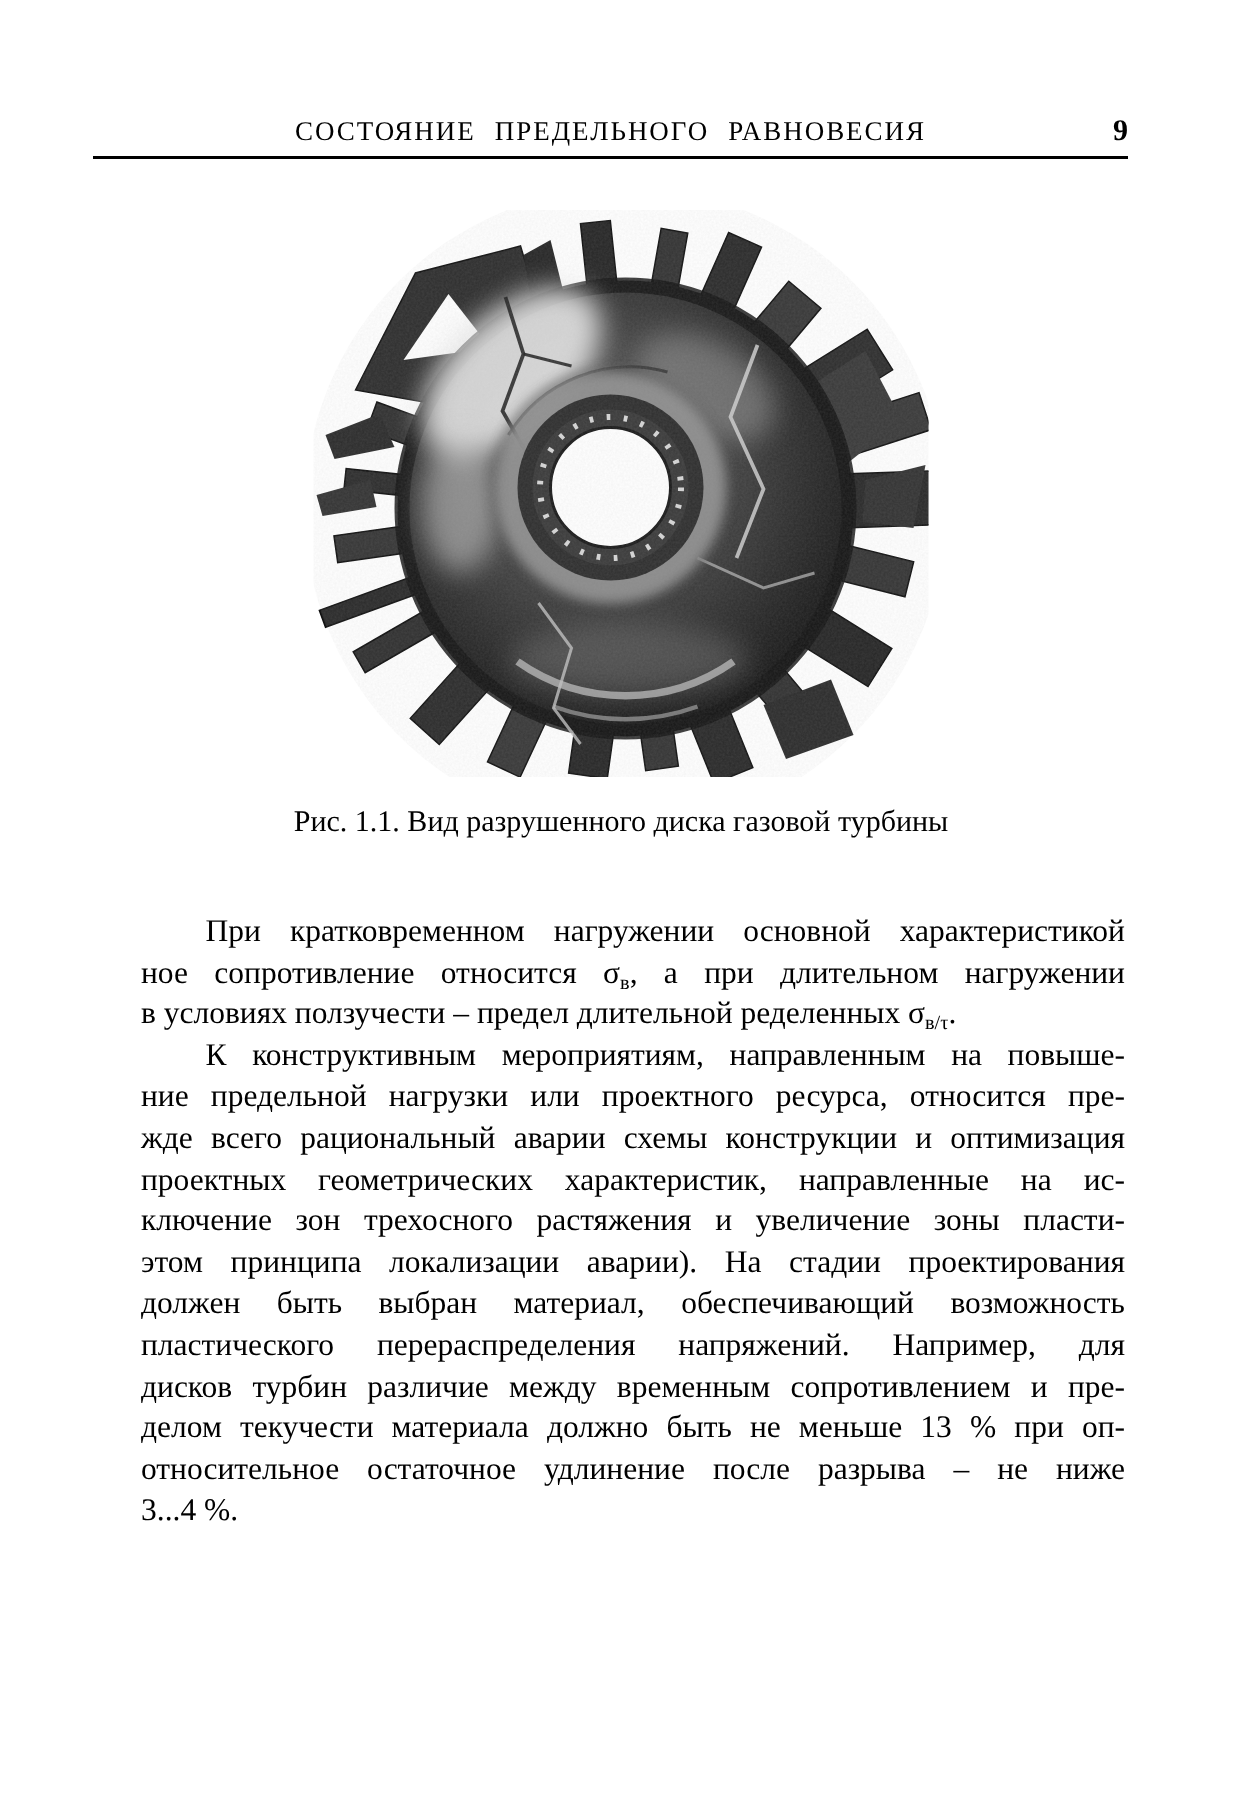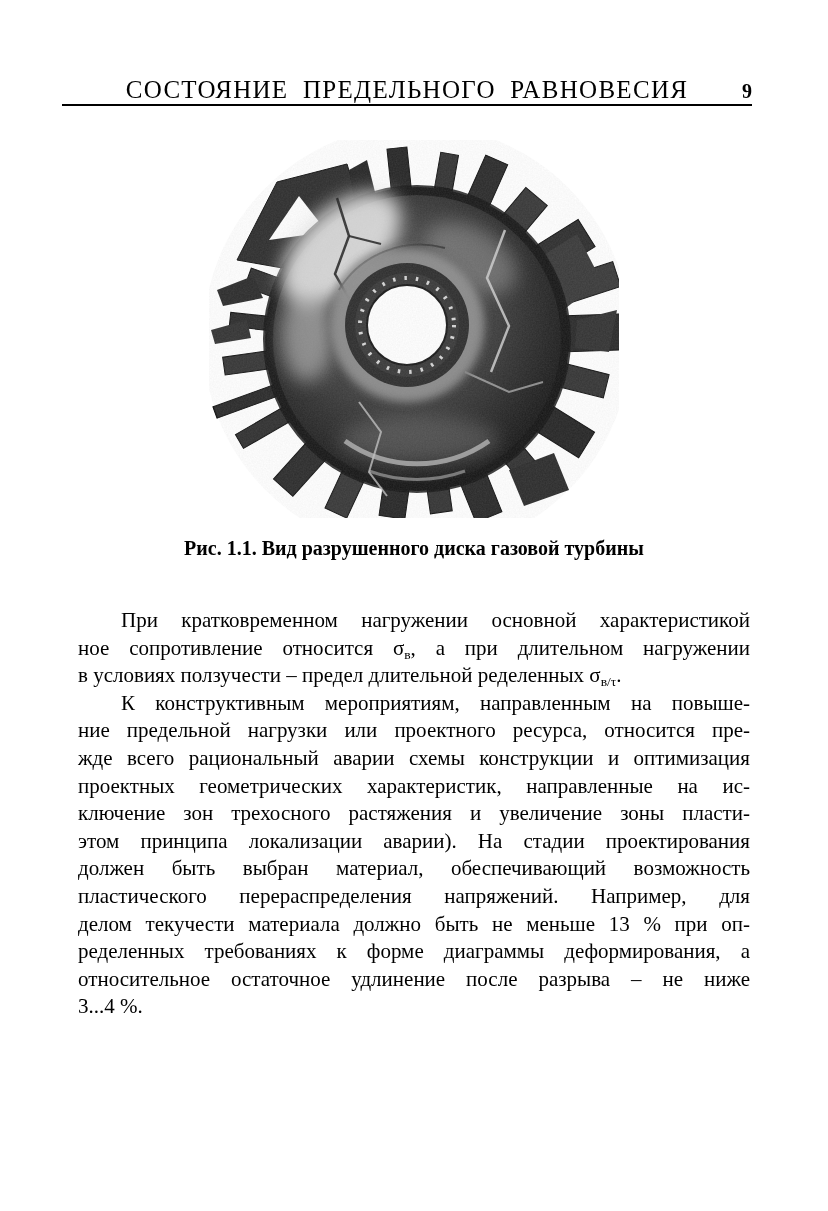--- a/index.html
+++ b/index.html
@@ -14,47 +14,48 @@
     overflow:hidden;
   }
   
   .running-head{
     position:absolute;top:76px;left:62px;width:690px;
     display:flex;align-items:baseline;
   }
   .rh-spacer{width:42px;}
   .rh-title{
     flex:1;text-align:center;
-    font-size:25px;letter-spacing:1.3px;word-spacing:7px;
+    font-size:18px;letter-spacing:1.3px;word-spacing:7px;
     white-space:nowrap;
   }
   .rh-num{
     width:42px;text-align:right;
     font-size:20px;font-weight:bold;
   }
   .head-rule{
     position:absolute;top:104px;left:62px;width:690px;height:2.4px;
     background:#000;
   }
   
   .figure-wrap{position:absolute;top:140px;left:0;width:828px;text-align:center;}
   .figure-wrap svg{display:inline-block;}
   .figure-caption{
     position:absolute;top:537px;left:0;width:828px;
-    text-align:center;font-weight:bold;font-size:20px;
+    text-align:center;font-weight:normal;font-size:20px;
   }
   
   .body-text{
     position:absolute;top:607px;left:78px;width:672px;
     font-size:21px;
   }
   .tline{
     height:27.6px;line-height:27.6px;
     text-align:justify;text-align-last:justify;
     white-space:nowrap;
+    margin-left:16px;
   }
   .tline.lastline{text-align-last:left;}
   .tline.firstline{text-indent:43px;}
   .sigma{font-style:normal;}
   sub.sigsub{font-size:13.5px;line-height:0;vertical-align:-4px;}
 </style>
 </head>
 <body>
 
 <div class="page">
@@ -159,19 +160,19 @@
     <div class="tline lastline"><span>в условиях ползучести – предел длительной ределенных </span><span class="sigma">σ</span><sub class="sigsub">в/τ</sub><span>.</span></div>
 
     <div class="tline firstline">К конструктивным мероприятиям, направленным на повыше-</div>
     <div class="tline">ние предельной нагрузки или проектного ресурса, относится пре-</div>
     <div class="tline">жде всего рациональный аварии схемы конструкции и оптимизация</div>
     <div class="tline">проектных геометрических характеристик, направленные на ис-</div>
     <div class="tline">ключение зон трехосного растяжения и увеличение зоны пласти-</div>
     <div class="tline">этом принципа локализации аварии). На стадии проектирования</div>
     <div class="tline">должен быть выбран материал, обеспечивающий возможность</div>
     <div class="tline">пластического перераспределения напряжений. Например, для</div>
+    <div class="tline">дисков турбин различие между временным сопротивлением и пре-</div>
     <div class="tline">делом текучести материала должно быть не меньше 13 % при оп-</div>
-    <div class="tline">ределенных требованиях к форме диаграммы деформирования, а</div>
     <div class="tline">относительное остаточное удлинение после разрыва – не ниже</div>
     <div class="tline lastline">3...4 %.</div>
   </div>
 
 </div>
 
 </body></html>

